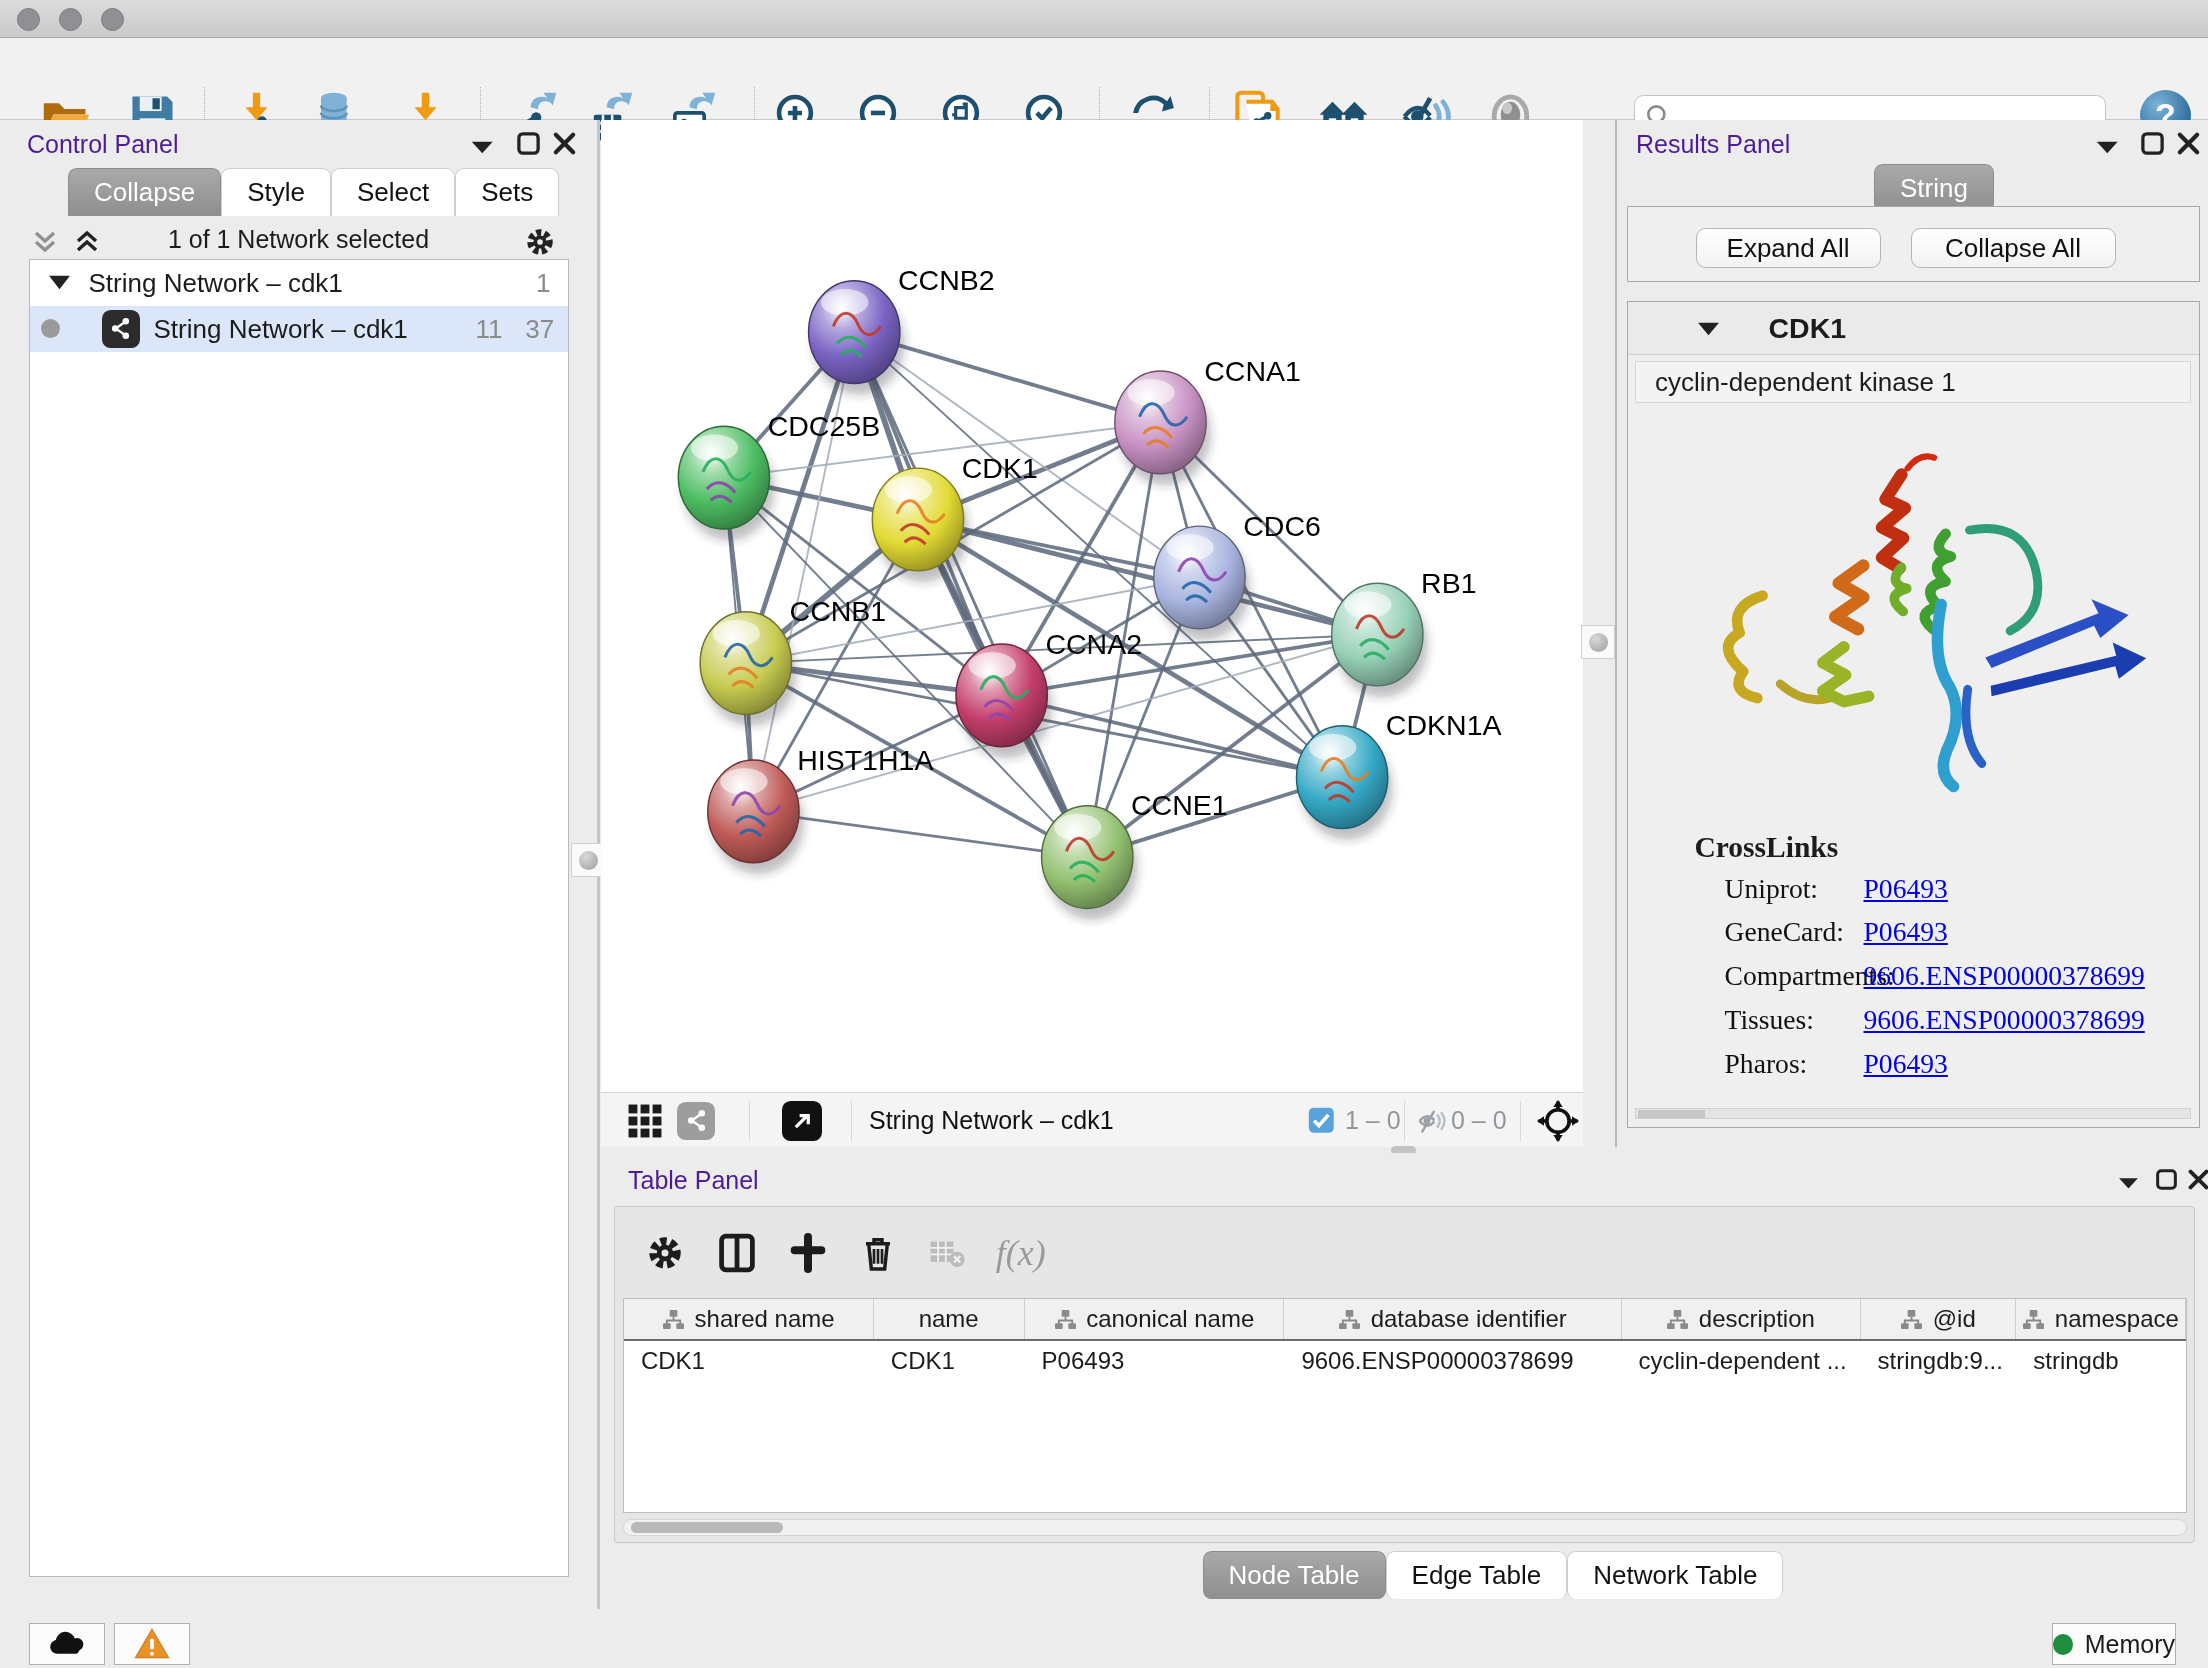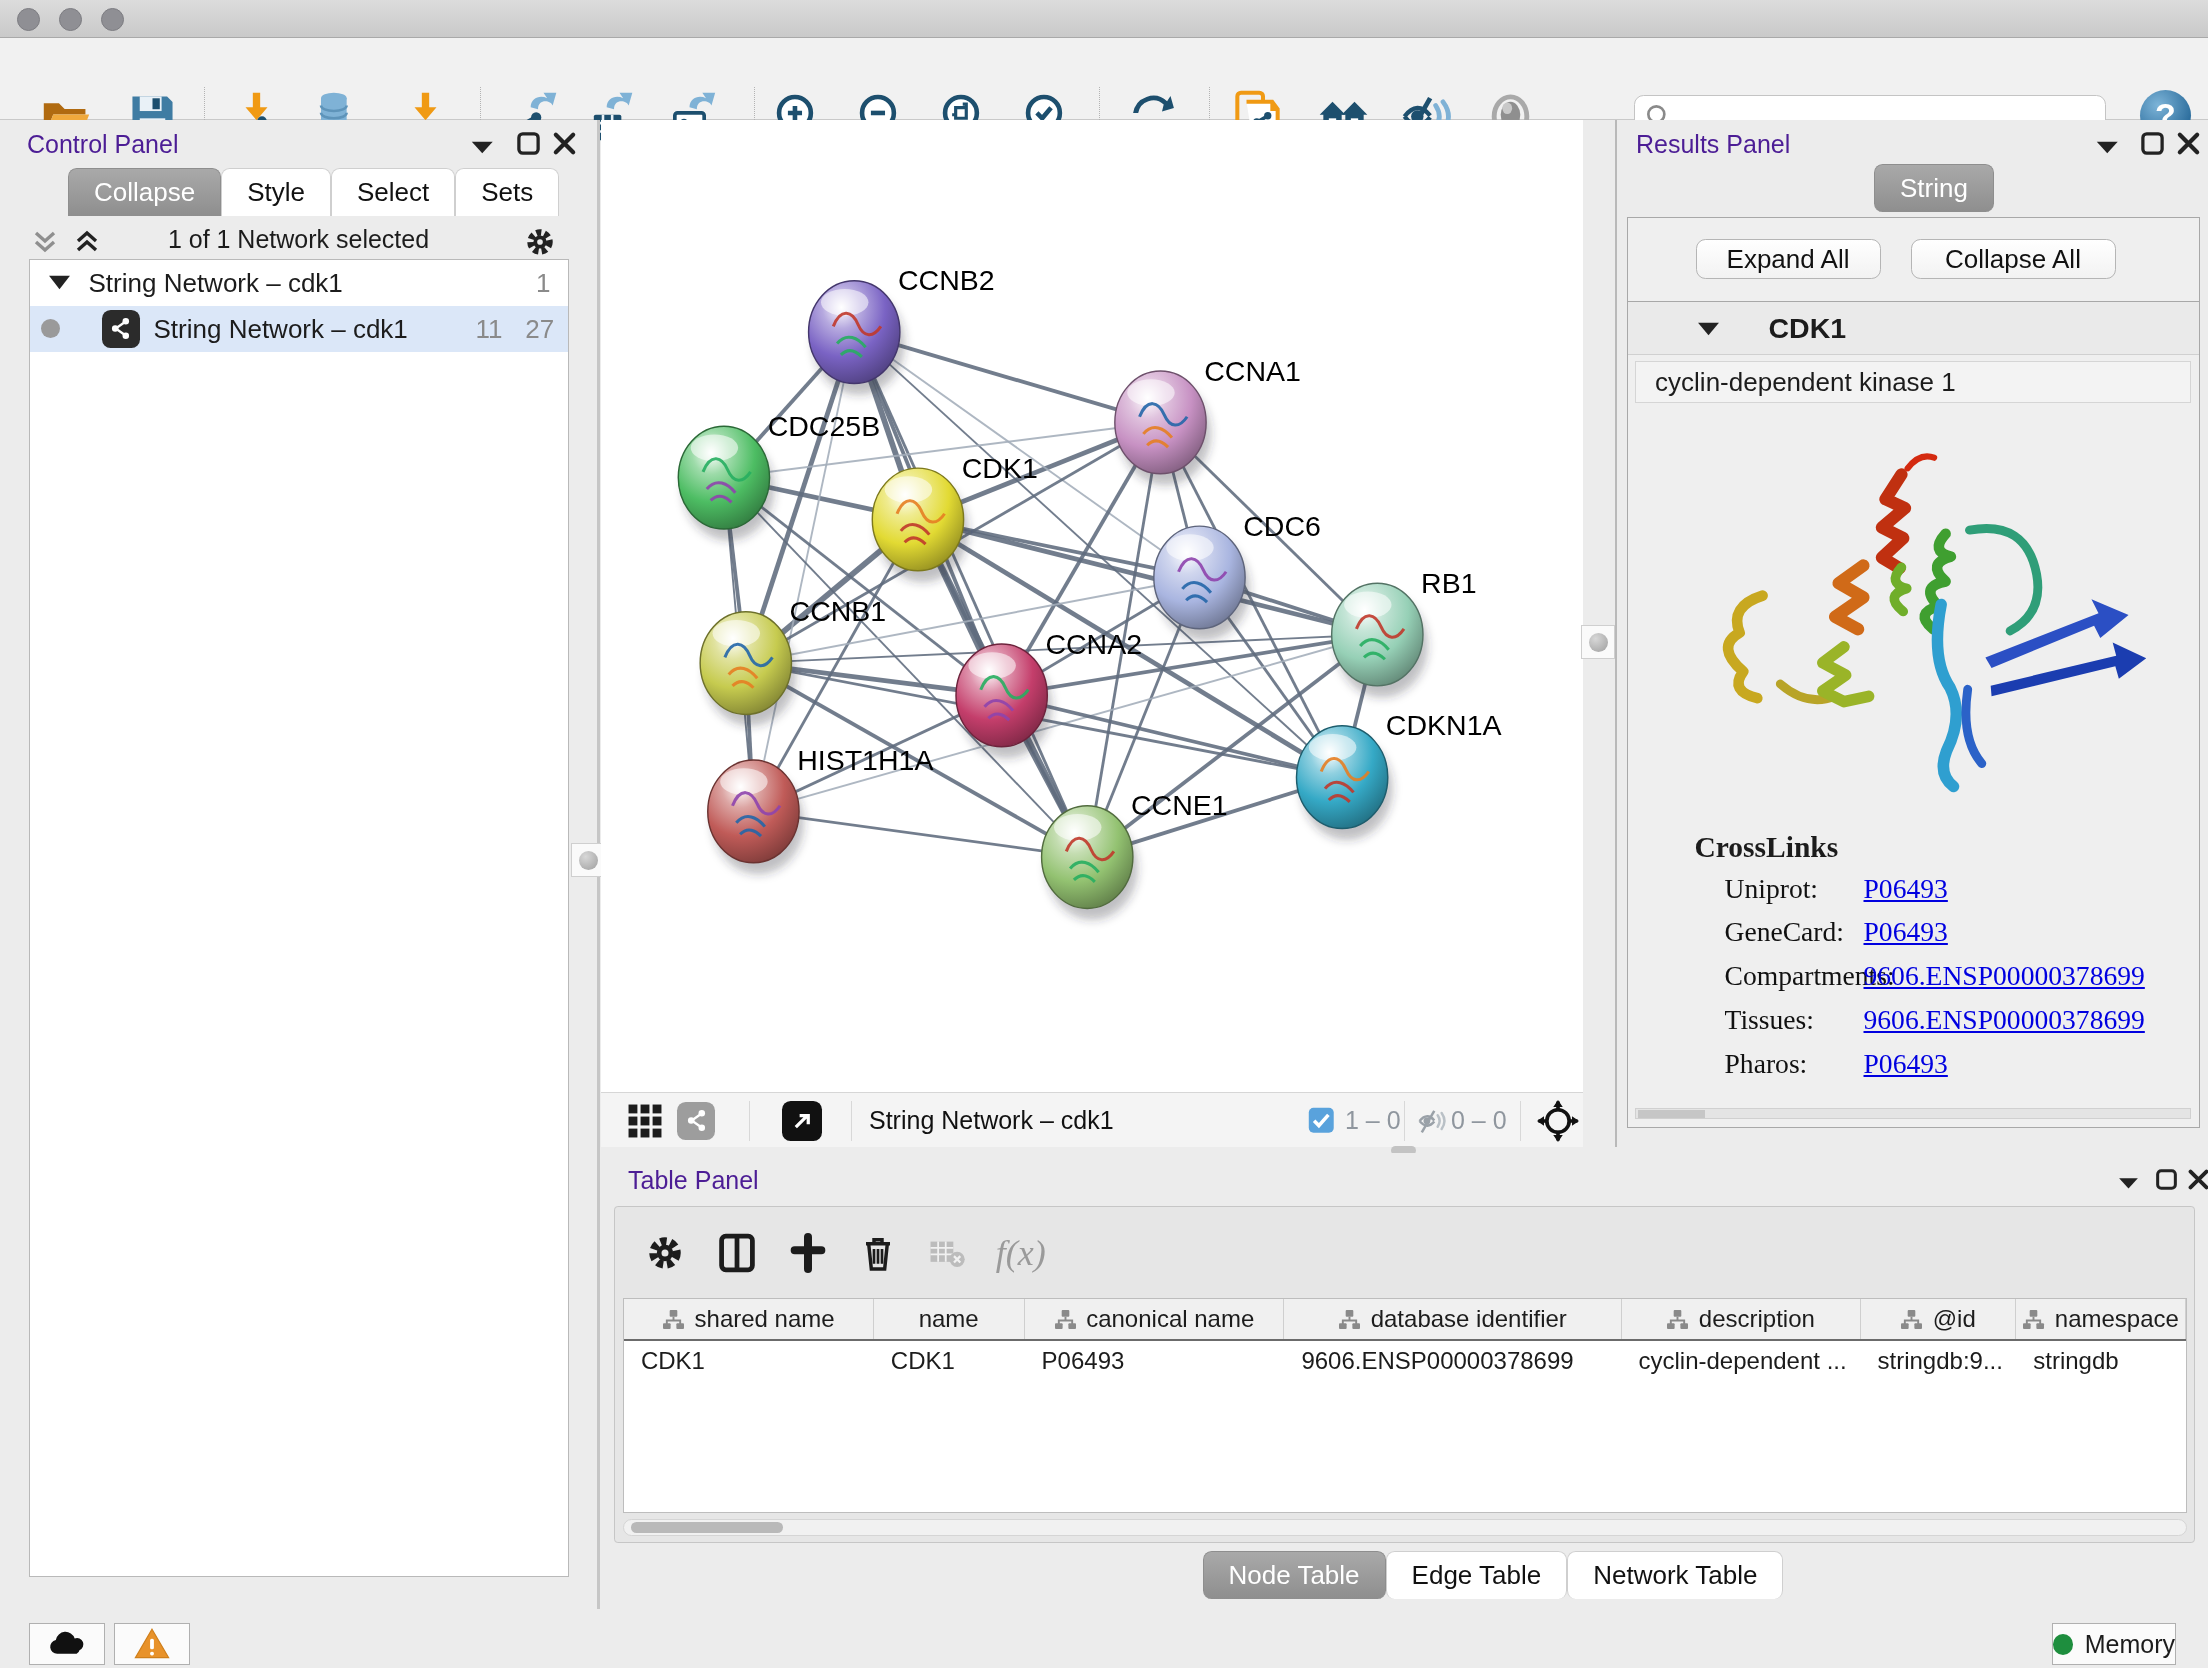--- a/index.html
+++ b/index.html
@@ -344,21 +344,21 @@
               <g stroke="#fff" stroke-width="2.4" fill="none">
                 <path d="M18 6L8 13l10 7"></path>
               </g>
               <circle cx="18.5" cy="5.5" r="3.4" fill="#fff"></circle>
               <circle cx="7.5" cy="13" r="3.4" fill="#fff"></circle>
               <circle cx="18.5" cy="20.5" r="3.4" fill="#fff"></circle>
             </svg>
         </span>
         <span class="abs" style="left:124px;top:7.6px">String Network – cdk1</span>
         <span class="cnt" style="right:65px;top:7.6px">11</span>
-        <span class="cnt" style="right:13.3px;top:7.6px">27</span>
+        <span class="cnt" style="right:13.3px;top:7.6px">37</span>
       </div>
     </div>
   </div>
 
   <div class="abs vdivider"></div>
   <div class="abs handle" style="left:571px;top:843px">
       <span class="dot"></span>
     </div>
 
   <div class="abs canvas">
@@ -652,21 +652,21 @@
       </svg>
     <svg class="abs" style="left:523px;top:11.4px" width="25" height="25" viewBox="0 0 26 26">
         <rect x="3" y="3" width="20" height="20" rx="4" fill="none" stroke="#222" stroke-width="3.4"></rect>
       </svg>
     <svg class="abs" style="left:559px;top:11.4px" width="25" height="25" viewBox="0 0 26 26">
         <path d="M4 4l18 18M22 4L4 22" stroke="#222" stroke-width="4.4" stroke-linecap="round"></path>
       </svg>
 
     <div class="tab active" style="position:absolute;left:257px;top:44px;border-radius:8.6px">String</div>
 
-    <div class="rp-box" style="top:97px;height:88px">
+    <div class="rp-box" style="top:86px;height:76px">
       <div class="btn" style="position:absolute;left:68px;top:21px;width:185px;height:40px">Expand All</div>
       <div class="btn" style="position:absolute;left:283px;top:21px;width:205px;height:40px">Collapse All</div>
     </div>
 
     <div class="rp-box" style="top:181px;height:827px">
       <div class="cdk-row">
         <svg class="abs" style="left:67px;top:17px" width="27" height="19" viewBox="0 0 28 20">
             <path d="M3 4h22l-11 13z" fill="#222"></path>
           </svg>
         <span class="abs" style="left:141px;top:9.5px;font-size:28.5px;font-weight:bold">CDK1</span>

